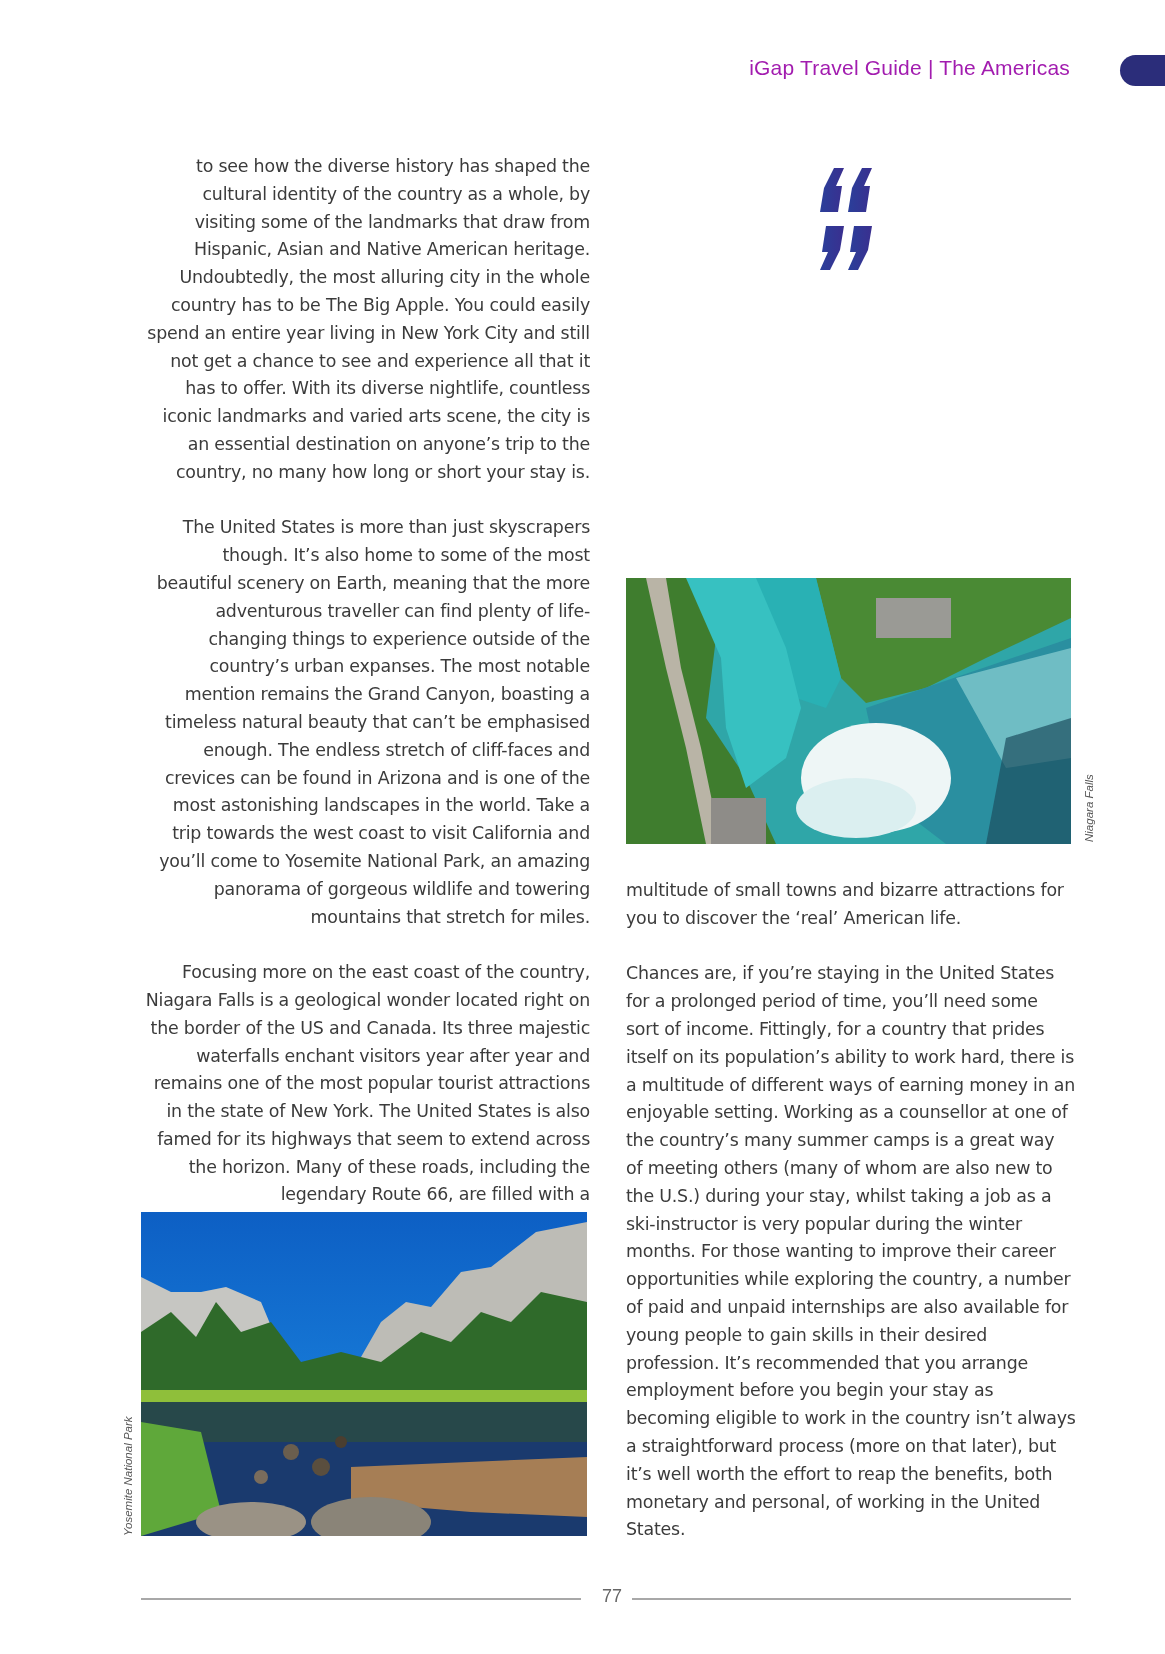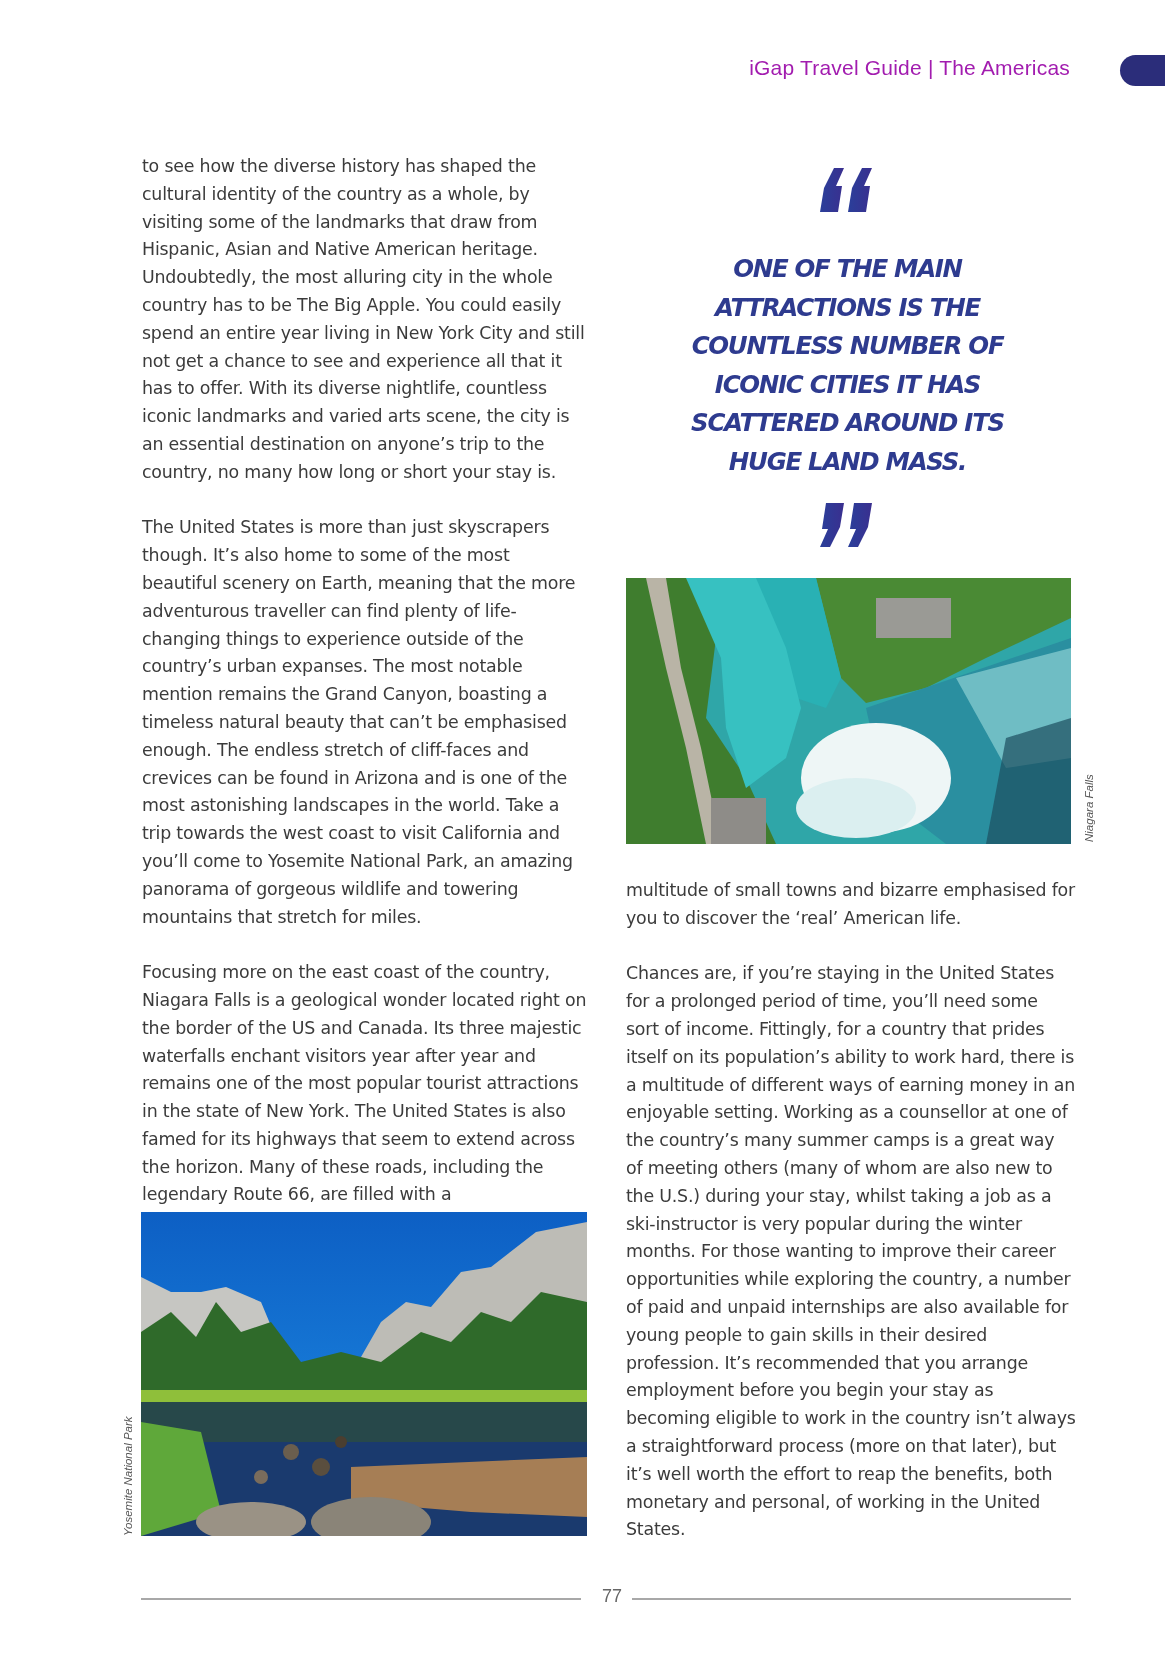--- a/index.html
+++ b/index.html
@@ -7,21 +7,21 @@
          font-family: "DejaVu Sans", sans-serif; color: #3a3a3a; }
 
   .header-title { position: absolute; top: 56px; right: 95px; font-size: 21px;
                   color: #a21caf; font-family: "Liberation Sans", sans-serif; letter-spacing: 0.2px; }
   .tab-marker { position: absolute; top: 55px; left: 1120px; width: 60px; height: 31px;
                 background: #2b2d7a; border-radius: 16px 0 0 16px; }
 
   .col { position: absolute; width: 450px; font-size: 17.4px; line-height: 27.8px;
          letter-spacing: -0.2px; color: #3b3b3b; }
   .col p { margin: 0 0 27.8px 0; }
-  .col-left { left: 142px; top: 153px; width: 448px; }
+  .col-left { left: 142px; top: 153px; width: 448px; text-align: right; }
   .col-right { left: 626px; top: 877px; width: 450px; }
 
   .quote-block { position: absolute; left: 660px; top: 168px; width: 375px; text-align: center; }
   .quote-mark { display: block; height: 58px; }
   .quote-mark svg { display: block; margin: 0 auto; }
   .quote-text { margin: 24px 0 22px 0; font-family: "DejaVu Sans", sans-serif; font-weight: bold;
                 font-style: italic; color: #2e3b8f; font-size: 24.5px; line-height: 38.5px;
                 letter-spacing: -1.3px; text-transform: uppercase; }
 
   .photo { position: absolute; overflow: hidden; }
@@ -58,21 +58,20 @@
       <defs>
         <linearGradient id="qg1" x1="0" y1="0" x2="1" y2="0">
           <stop offset="0" stop-color="#2a3f9a"></stop>
             <stop offset="1" stop-color="#3a2f8f"></stop>
         </linearGradient>
       </defs>
       <path d="M14 0 L24 0 L16 18 L22 18 L18 44 L0 44 L4 20 Z" fill="url(#qg1)"></path>
       <path d="M42 0 L52 0 L44 18 L50 18 L46 44 L28 44 L32 20 Z" fill="url(#qg1)"></path>
     </svg>
   </span>
-  <div class="quote-text">One of the main attractions is the countless number of iconic cities it has scattered around its huge land mass.</div>
   <span class="quote-mark">
     <svg width="56" height="44" viewBox="0 0 56 44">
       <defs>
         <linearGradient id="qg2" x1="0" y1="0" x2="1" y2="0">
           <stop offset="0" stop-color="#2a3f9a"></stop>
             <stop offset="1" stop-color="#3a2f8f"></stop>
         </linearGradient>
       </defs>
       <path d="M6 0 L24 0 L20 24 L10 44 L0 44 L8 26 L2 26 Z" fill="url(#qg2)"></path>
       <path d="M34 0 L52 0 L48 24 L38 44 L28 44 L36 26 L30 26 Z" fill="url(#qg2)"></path>
@@ -93,21 +92,21 @@
     <ellipse cx="250" cy="200" rx="75" ry="55" fill="#eef6f6"></ellipse>
     <ellipse cx="230" cy="230" rx="60" ry="30" fill="#dbeff0"></ellipse>
     <path d="M330 100 L445 70 L445 180 L380 190 Z" fill="#9fdcdc" opacity="0.6"></path>
     <path d="M380 160 L445 140 L445 266 L360 266 Z" fill="#1d4f60" opacity="0.7"></path>
     <rect x="85" y="220" width="55" height="46" fill="#8e8c88"></rect>
   </svg>
 </div>
 <div class="caption caption-niagara">Niagara Falls</div>
 
 <div class="col col-right">
-  <p>multitude of small towns and bizarre emphasised for you to discover the ‘real’ American life.</p>
+  <p>multitude of small towns and bizarre attractions for you to discover the ‘real’ American life.</p>
   <p>Chances are, if you’re staying in the United States for a prolonged period of time, you’ll need some sort of income. Fittingly, for a country that prides itself on its population’s ability to work hard, there is a multitude of different ways of earning money in an enjoyable setting. Working as a counsellor at one of the country’s many summer camps is a great way of meeting others (many of whom are also new to the U.S.) during your stay, whilst taking a job as a ski-instructor is very popular during the winter months. For those wanting to improve their career opportunities while exploring the country, a number of paid and unpaid internships are also available for young people to gain skills in their desired profession. It’s recommended that you arrange employment before you begin your stay as becoming eligible to work in the country isn’t always a straightforward process (more on that later), but it’s well worth the effort to reap the benefits, both monetary and personal, of working in the United States.</p>
 </div>
 
 <div class="photo photo-yosemite">
   <svg width="446" height="324" viewBox="0 0 446 324" preserveAspectRatio="none">
     <defs>
       <linearGradient id="sky" x1="0" y1="0" x2="0" y2="1">
         <stop offset="0" stop-color="#0d5fc4"></stop>
           <stop offset="1" stop-color="#1e8fe6"></stop>
       </linearGradient>

